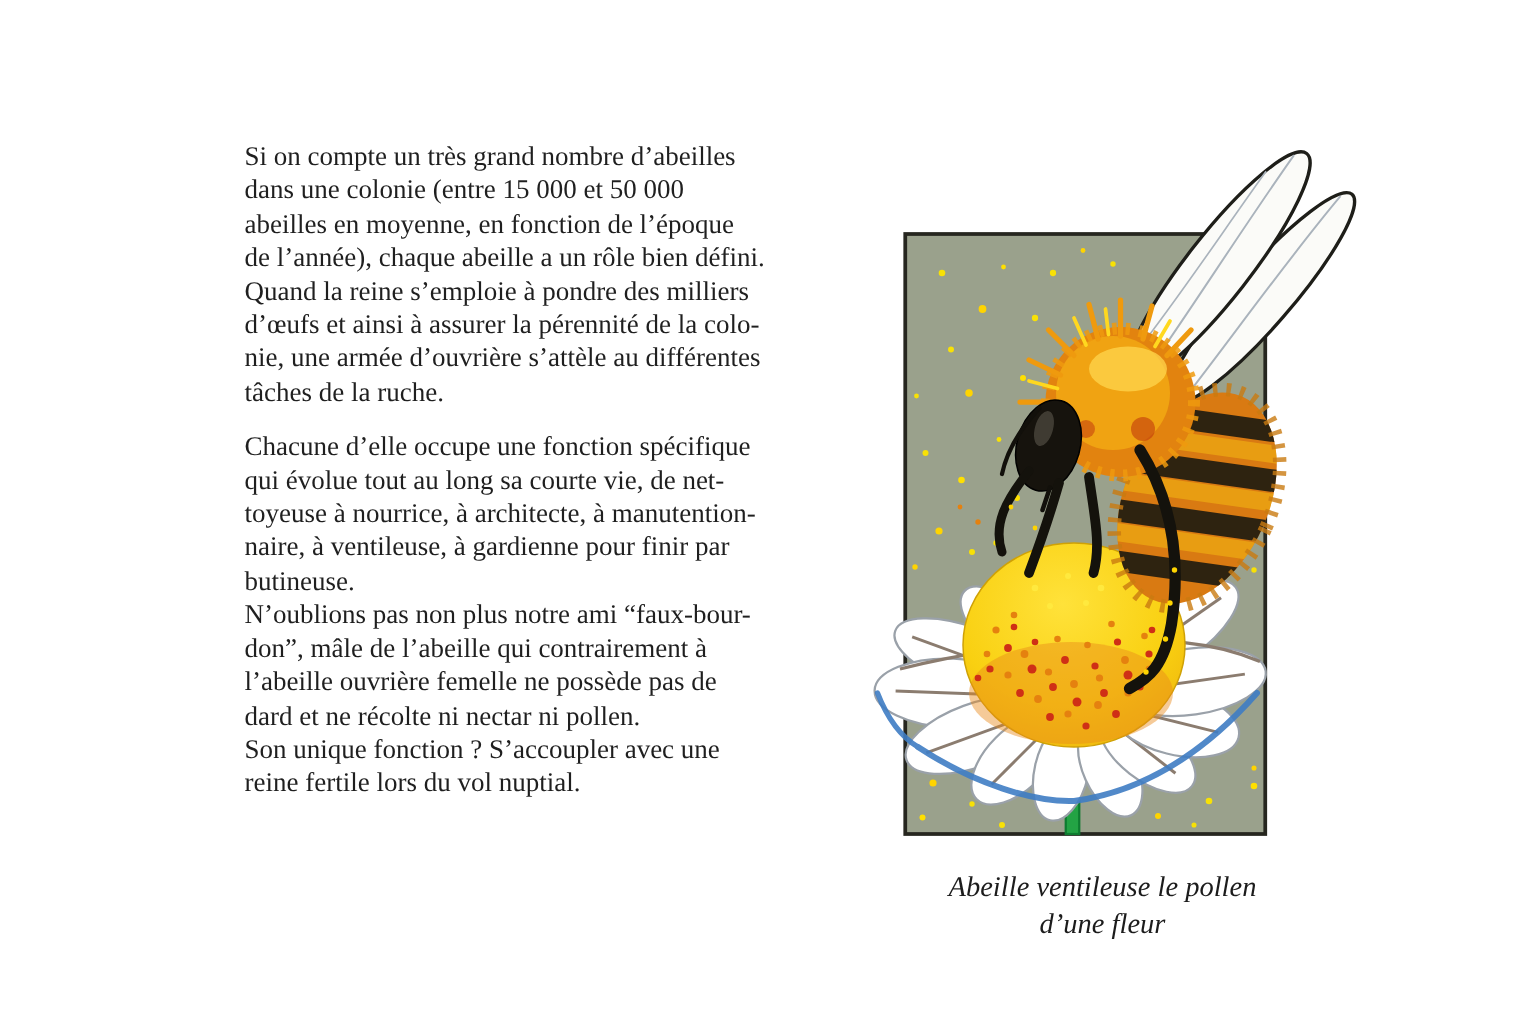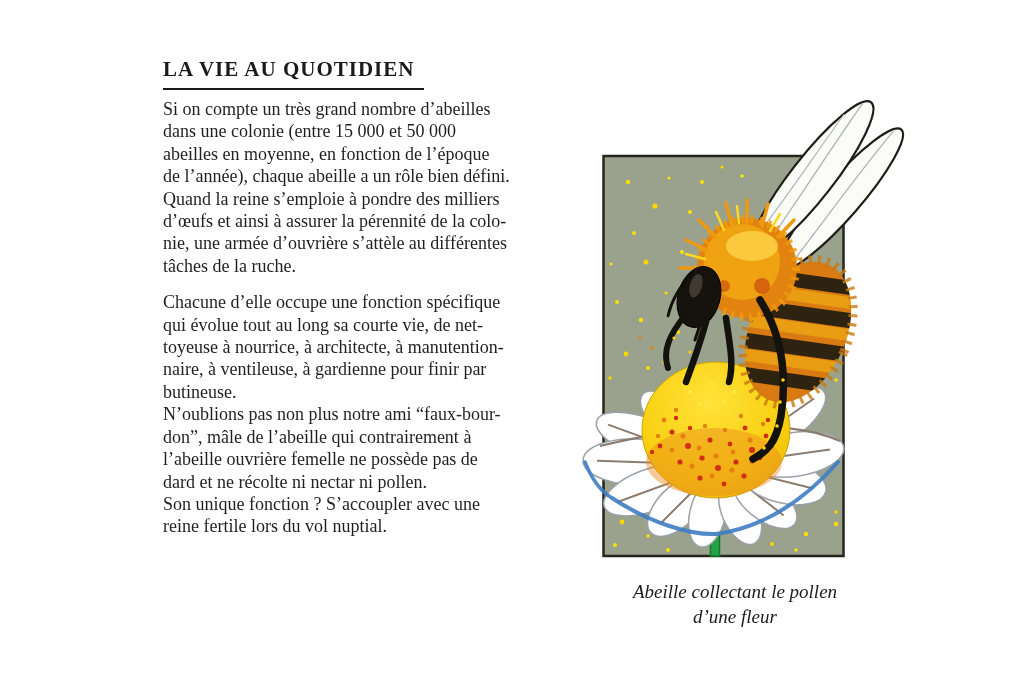--- a/index.html
+++ b/index.html
@@ -26,21 +26,21 @@
     padding:0 10px 7px 0;
     border-bottom:2px solid #1a1a1a;
   }
   .body-par{
     margin:0;
     font-size:18px;
     line-height:22.4px;
     white-space:pre-line;
     color:#1f1f1f;
   }
-  .body-par.first{margin-top:8px;}
+  .body-par.first{margin-top:36px;}
   .body-par.second{margin-top:14px;}
   .figure-wrap{
     position:absolute;left:560px;top:93px;width:350px;height:476px;
   }
   .figure-wrap svg{display:block;width:350px;height:476px;}
   .figure-caption{
     position:absolute;
     left:560px;top:579px;width:350px;
     text-align:center;
     font-size:19px;
@@ -49,21 +49,20 @@
     white-space:pre-line;
     color:#1c1c1c;
   }
 </style>
 </head>
 <body>
 
 <div class="page">
 
   <div class="text-column">
-    <h1 class="article-title">LA VIE AU QUOTIDIEN</h1>
     <p class="body-par first">Si on compte un très grand nombre d’abeilles
 dans une colonie (entre 15 000 et 50 000
 abeilles en moyenne, en fonction de l’époque
 de l’année), chaque abeille a un rôle bien défini.
 Quand la reine s’emploie à pondre des milliers
 d’œufs et ainsi à assurer la pérennité de la colo-
 nie, une armée d’ouvrière s’attèle au différentes
 tâches de la ruche.</p>
     <p class="body-par second">Chacune d’elle occupe une fonction spécifique
 qui évolue tout au long sa courte vie, de net-
@@ -328,16 +327,16 @@
             <circle cx="780" cy="402" r="1.8"></circle>
           <circle cx="777" cy="426" r="1.8"></circle>
             <circle cx="764" cy="448" r="1.8"></circle>
           <circle cx="690" cy="352" r="1.6"></circle>
             <circle cx="674" cy="338" r="1.6"></circle>
         </g>
       </g>
     </svg>
   </figure>
 
-  <figcaption class="figure-caption">Abeille collectant le pollen
+  <figcaption class="figure-caption">Abeille ventileuse le pollen
 d’une fleur</figcaption>
 
 </div>
 
 </body></html>

